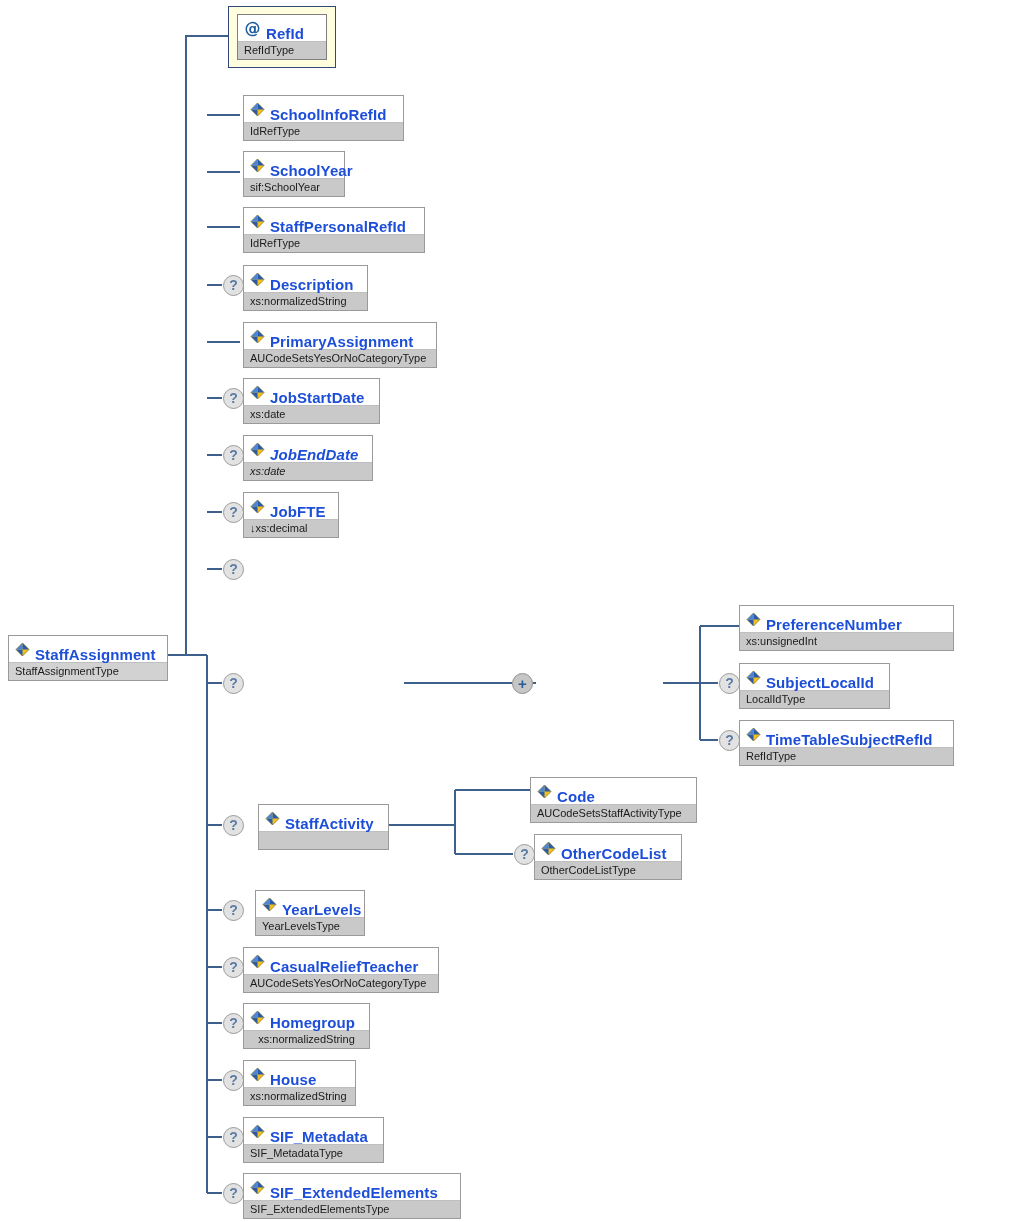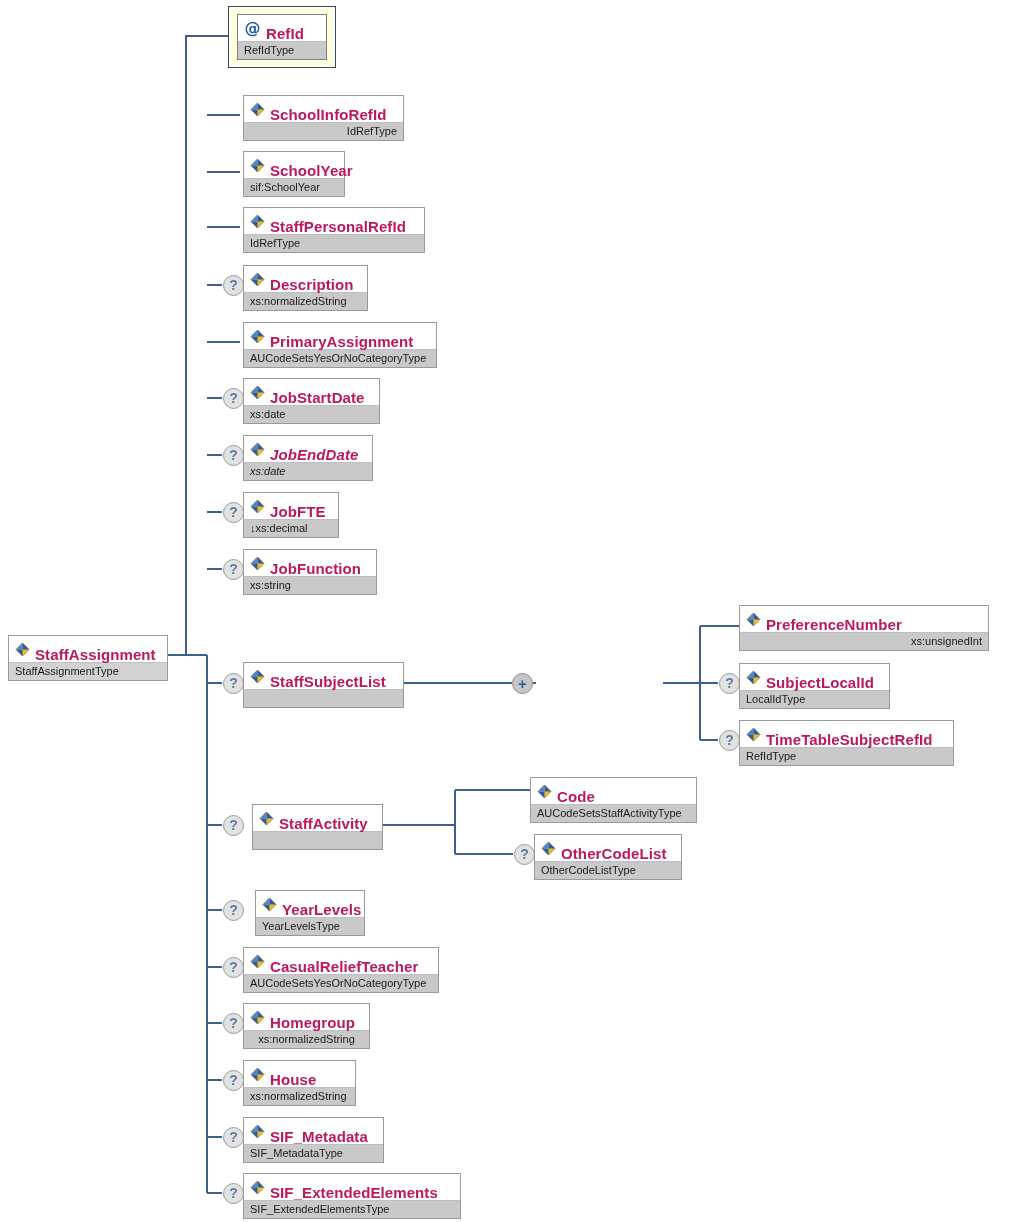--- a/index.html
+++ b/index.html
@@ -18,21 +18,21 @@
     box-sizing:border-box;
     width:100%;
   }
   .node .namerow{
     display:flex;align-items:center;
     height:26px;padding:0 8px 0 6px;
     background:#ffffff;
     white-space:nowrap;
   }
   .node .nm{
-    font-size:15px;font-weight:bold;color:#be185d;
+    font-size:15px;font-weight:bold;color:#1d4ed8;
     letter-spacing:.1px;line-height:26px;margin-top:11px;
   }
   .node .typerow{
     height:17px;
     background:#c9c9c9;
     border-top:1px solid #bfbfbf;
     padding:0 6px;
     font-size:11px;color:#1a1a1a;line-height:17px;
     white-space:nowrap;overflow:hidden;
   }
@@ -148,21 +148,21 @@
   <div class="node attr-frame" style="left:228px;top:6px;width:108px;">
     <div class="inner">
       <div class="namerow">
         <span class="aticon">@</span>
         <span class="nm">RefId</span>
       </div>
       <div class="typerow">RefIdType</div>
     </div>
   </div>
 
-  <div class="node" style="left:243px;top:95px;width:161px;text-align:right;">
+  <div class="node" style="left:243px;top:95px;width:161px;">
     <div class="inner">
       <div class="namerow">
         <span class="eicon">
           <svg width="15" height="15" viewBox="0 0 15 15">
               <polygon points="7.5,1 14,7.5 7.5,14 1,7.5" fill="#f3c01b" stroke="#8a6d10" stroke-width="0.7"></polygon>
               <polygon points="7.5,1 14,7.5 7.5,7.5" fill="#2b5ba8"></polygon>
               <polygon points="1,7.5 7.5,7.5 7.5,14" fill="#2b5ba8"></polygon>
               <polygon points="7.5,1 7.5,7.5 1,7.5" fill="#4a86d8"></polygon>
             </svg>
         </span>
@@ -289,59 +289,27 @@
               <polygon points="7.5,1 7.5,7.5 1,7.5" fill="#4a86d8"></polygon>
             </svg>
         </span>
         <span class="nm">JobFTE</span>
       </div>
       <div class="typerow">↓xs:decimal</div>
     </div>
   </div>
 
   <div class="qmark" style="left:223px;top:559px;">?</div>
-  <div class="node" style="left:243px;top:549px;width:134px;">
-    <div class="inner">
-      <div class="namerow">
-        <span class="eicon">
-          <svg width="15" height="15" viewBox="0 0 15 15">
-              <polygon points="7.5,1 14,7.5 7.5,14 1,7.5" fill="#f3c01b" stroke="#8a6d10" stroke-width="0.7"></polygon>
-              <polygon points="7.5,1 14,7.5 7.5,7.5" fill="#2b5ba8"></polygon>
-              <polygon points="1,7.5 7.5,7.5 7.5,14" fill="#2b5ba8"></polygon>
-              <polygon points="7.5,1 7.5,7.5 1,7.5" fill="#4a86d8"></polygon>
-            </svg>
-        </span>
-        <span class="nm">JobFunction</span>
-      </div>
-      <div class="typerow">xs:string</div>
-    </div>
-  </div>
 
   <div class="qmark" style="left:223px;top:673px;">?</div>
-  <div class="node empty-type" style="left:243px;top:662px;width:161px;">
-    <div class="inner">
-      <div class="namerow">
-        <span class="eicon">
-          <svg width="15" height="15" viewBox="0 0 15 15">
-              <polygon points="7.5,1 14,7.5 7.5,14 1,7.5" fill="#f3c01b" stroke="#8a6d10" stroke-width="0.7"></polygon>
-              <polygon points="7.5,1 14,7.5 7.5,7.5" fill="#2b5ba8"></polygon>
-              <polygon points="1,7.5 7.5,7.5 7.5,14" fill="#2b5ba8"></polygon>
-              <polygon points="7.5,1 7.5,7.5 1,7.5" fill="#4a86d8"></polygon>
-            </svg>
-        </span>
-        <span class="nm">StaffSubjectList</span>
-      </div>
-      <div class="typerow"></div>
-    </div>
-  </div>
 
   <div class="plusmark" style="left:512px;top:673px;">+</div>
 
 
-  <div class="node" style="left:739px;top:605px;width:250px;text-align:right;">
+  <div class="node" style="left:739px;top:605px;width:215px;">
     <div class="inner">
       <div class="namerow">
         <span class="eicon">
           <svg width="15" height="15" viewBox="0 0 15 15">
               <polygon points="7.5,1 14,7.5 7.5,14 1,7.5" fill="#f3c01b" stroke="#8a6d10" stroke-width="0.7"></polygon>
               <polygon points="7.5,1 14,7.5 7.5,7.5" fill="#2b5ba8"></polygon>
               <polygon points="1,7.5 7.5,7.5 7.5,14" fill="#2b5ba8"></polygon>
               <polygon points="7.5,1 7.5,7.5 1,7.5" fill="#4a86d8"></polygon>
             </svg>
         </span>
@@ -381,21 +349,21 @@
               <polygon points="7.5,1 7.5,7.5 1,7.5" fill="#4a86d8"></polygon>
             </svg>
         </span>
         <span class="nm">TimeTableSubjectRefId</span>
       </div>
       <div class="typerow">RefIdType</div>
     </div>
   </div>
 
   <div class="qmark" style="left:223px;top:815px;">?</div>
-  <div class="node empty-type" style="left:252px;top:804px;width:131px;">
+  <div class="node empty-type" style="left:258px;top:804px;width:131px;">
     <div class="inner">
       <div class="namerow">
         <span class="eicon">
           <svg width="15" height="15" viewBox="0 0 15 15">
               <polygon points="7.5,1 14,7.5 7.5,14 1,7.5" fill="#f3c01b" stroke="#8a6d10" stroke-width="0.7"></polygon>
               <polygon points="7.5,1 14,7.5 7.5,7.5" fill="#2b5ba8"></polygon>
               <polygon points="1,7.5 7.5,7.5 7.5,14" fill="#2b5ba8"></polygon>
               <polygon points="7.5,1 7.5,7.5 1,7.5" fill="#4a86d8"></polygon>
             </svg>
         </span>

